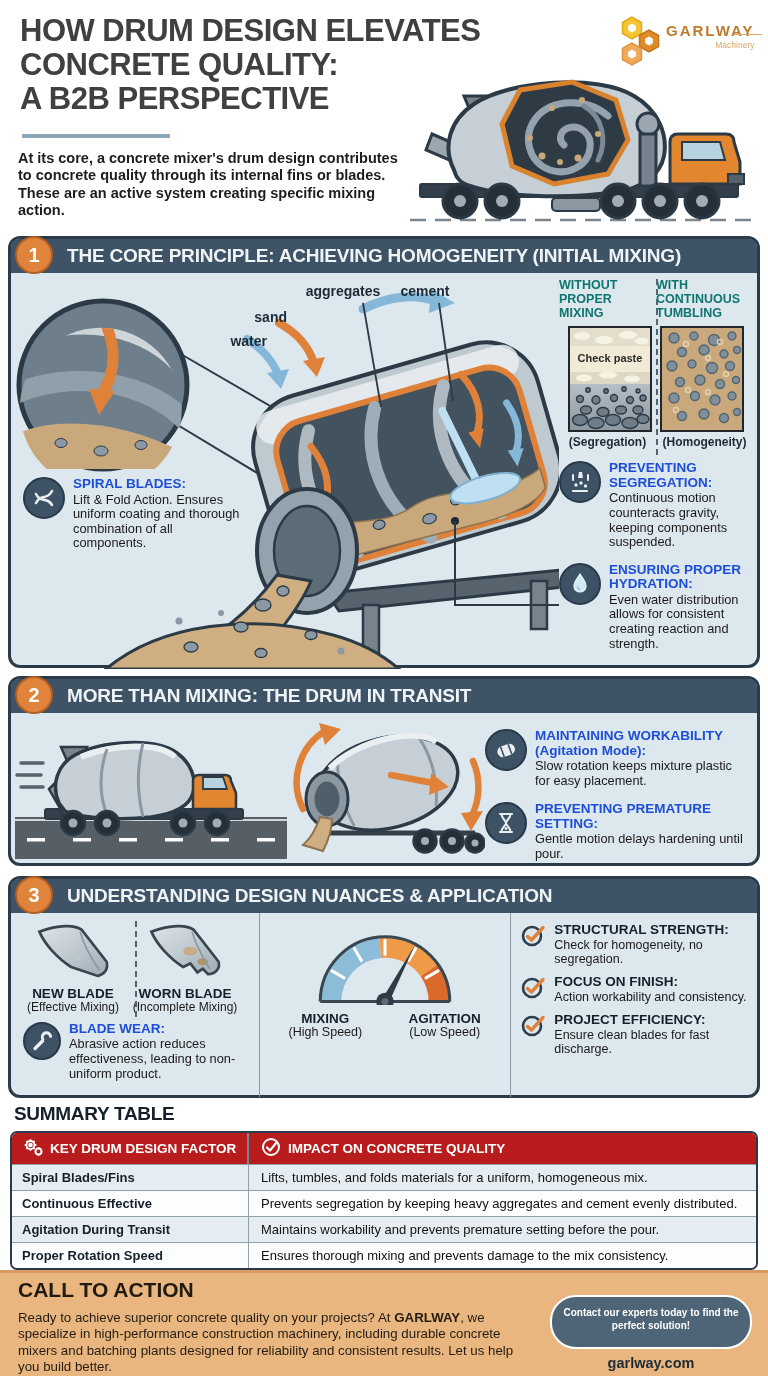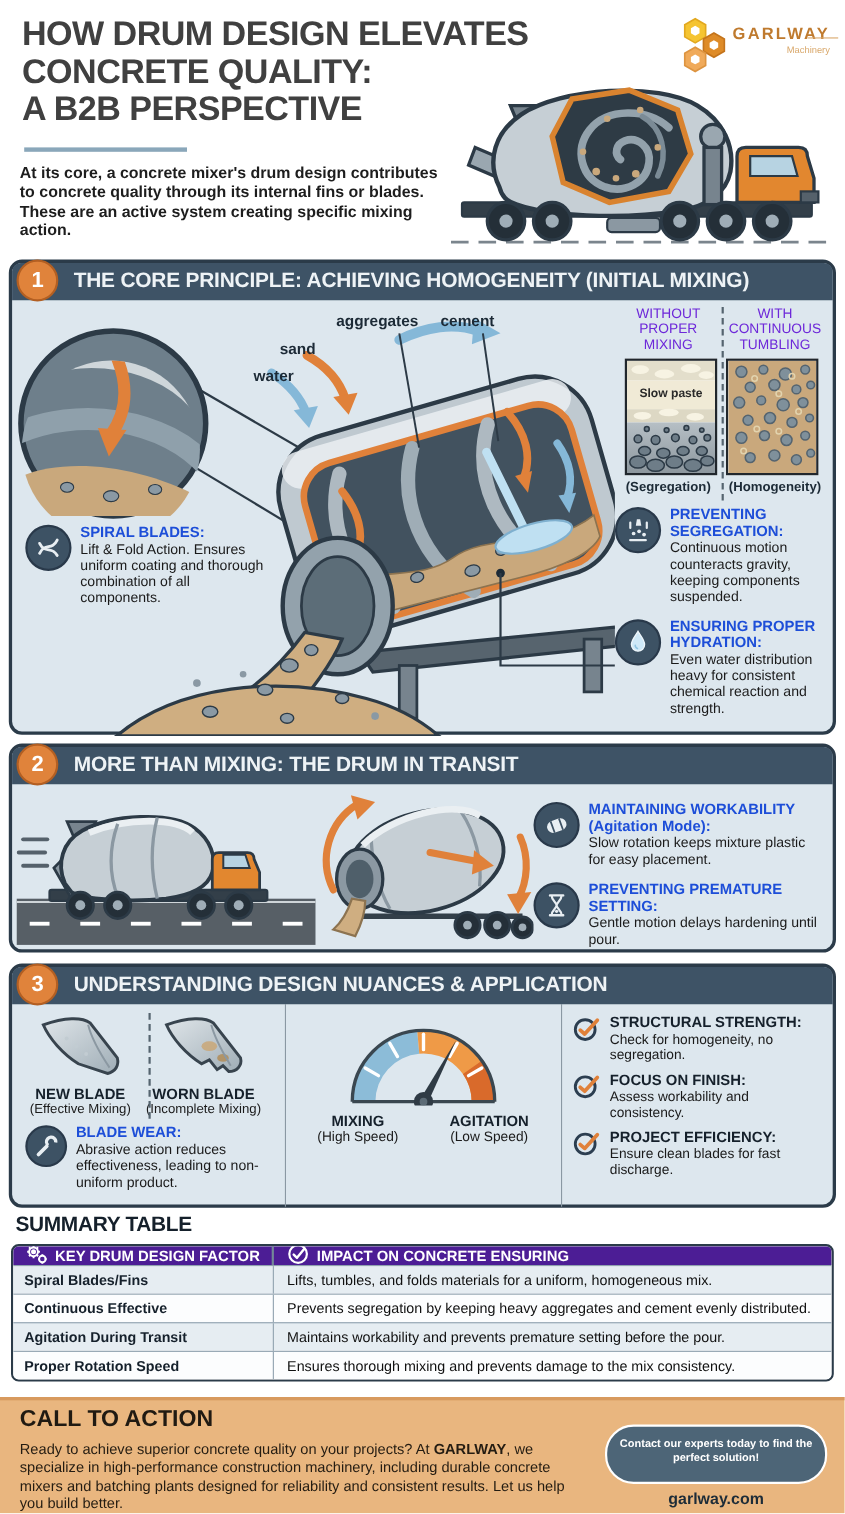--- a/index.html
+++ b/index.html
@@ -31,21 +31,21 @@
   .iconc { width:42px; height:42px; border-radius:50%; background:#3d5264; border:2.5px solid #29394a; display:flex; align-items:center; justify-content:center; flex:none; }
   .pt { display:flex; gap:8px; align-items:flex-start; }
   .pt h4 { font-size:13.5px; font-weight:800; color:#1d4ed8; line-height:1.08; }
   .pt p { font-size:12.8px; color:#1a1a1a; line-height:1.14; margin-top:1px; }
 
   
   .comp { position:absolute; left:548px; top:40px; width:194px; }
   .comp-wrap { position:relative; }
   .comp-div { position:absolute; left:50%; top:0; height:176px; border-left:2px dashed #55646f; }
   .comp-titles { display:flex; }
-  .comp-titles div { width:50%; text-align:center; font-size:12.5px; font-weight:400; color:#6d28d9; line-height:1.1; }
+  .comp-titles div { width:50%; font-size:12.5px; font-weight:700; color:#0f766e; line-height:1.1; }
   .comp-boxes { display:flex; gap:8px; justify-content:center; margin-top:6px; }
   .cbox { position:relative; width:84px; height:106px; border:2.5px solid #20262c; overflow:hidden; background:#fff; }
   .lp { position:absolute; left:0; top:24px; width:100%; text-align:center; font-size:11px; font-weight:800; color:#2a2a2a; }
   .comp-caps { display:flex; margin-top:3px; }
   .comp-caps div { width:50%; text-align:center; font-size:12px; font-weight:800; color:#1c2a36; }
   .s1pts { margin-top:12px; display:flex; flex-direction:column; gap:13px; }
 
   .spiral-block { position:absolute; left:12px; top:238px; width:222px; display:flex; gap:8px; }
 
   
@@ -69,21 +69,21 @@
   .gauge-labels > div { width:50%; text-align:center; }
   .gauge-labels .bt { font-size:13.5px; font-weight:800; color:#15202b; }
   .gauge-labels .bs { font-size:12.5px; color:#1a1a1a; line-height:1; }
   .chk { display:flex; gap:7px; margin-bottom:9px; }
   .chk h4 { font-size:13.5px; font-weight:800; color:#15202b; line-height:1.1; }
   .chk p { font-size:12.5px; color:#1a1a1a; line-height:1.12; }
 
   
   .sum-title { position:absolute; left:14px; top:1103px; font-size:19px; font-weight:800; color:#15202b; letter-spacing:-0.3px; }
   .sum-table { position:absolute; left:10px; top:1131px; width:748px; border:2.5px solid #2b3b49; border-radius:7px; overflow:hidden; background:#fff; }
-  .st-head { display:flex; background:#4c1d95; color:#fff; height:17px; align-items:center; font-size:13.5px; font-weight:800; }
+  .st-head { display:flex; background:#b91c1c; color:#fff; height:31px; align-items:center; font-size:13.5px; font-weight:800; }
   .st-head .c1 { width:237px; padding-left:10px; display:flex; align-items:center; gap:6px; border-right:2px solid #738897; height:100%; }
   .st-head .c2 { flex:1; padding-left:12px; display:flex; align-items:center; gap:7px; }
   .st-row { display:flex; height:26px; align-items:center; border-top:1.5px solid #90a1ae; font-size:13px; }
   .st-row .c1 { width:237px; padding-left:10px; font-weight:800; color:#15202b; border-right:1.5px solid #90a1ae; height:100%; display:flex; align-items:center; }
   .st-row .c2 { flex:1; padding-left:12px; color:#101010; }
   .st-row:nth-child(even) { background:#e6edf2; }
   .st-row:nth-child(odd) { background:#fcfdfe; }
 
   
   .cta { position:absolute; left:0; top:1270px; width:768px; height:106px; background:#e9b67f; border-top:3px solid #d89a5e; }
@@ -307,21 +307,21 @@
                   <circle cx="26" cy="72" r="4"></circle>
                   <circle cx="44" cy="70" r="3.5"></circle>
                   <circle cx="60" cy="72" r="3.5"></circle>
                   <circle cx="73" cy="70" r="3"></circle>
                 <circle cx="18" cy="62" r="2.2"></circle>
                   <circle cx="36" cy="63" r="2.2"></circle>
                   <circle cx="54" cy="61" r="2.2"></circle>
                   <circle cx="68" cy="63" r="2"></circle>
               </g>
             </svg>
-            <span class="lp">Slow paste</span>
+            <span class="lp">Check paste</span>
           </div>
           <div class="cbox">
             <svg width="80" height="102" viewBox="0 0 80 102">
               <rect x="0" y="0" width="80" height="102" fill="#c9a87c"></rect>
               <g fill="#7f909b" stroke="#55646f" stroke-width="1.4">
                 <circle cx="12" cy="10" r="5"></circle>
                   <circle cx="32" cy="8" r="4"></circle>
                   <circle cx="52" cy="12" r="5.5"></circle>
                   <circle cx="70" cy="8" r="4"></circle>
                 <circle cx="20" cy="24" r="4.5"></circle>
@@ -381,21 +381,21 @@
         </div>
         <div class="pt">
           <span class="iconc">
             <svg width="26" height="26" viewBox="0 0 26 26">
               <path d="M13 3 C16 8 19 11 19 15 a6 6 0 1 1 -12 0 C7 11 10 8 13 3 Z" fill="#cfe9f8" stroke="#eef6fb" stroke-width="1.2"></path>
               <path d="M10.5 15.5 a3 3 0 0 0 2 3" stroke="#8fc4e2" stroke-width="1.4" fill="none" stroke-linecap="round"></path>
             </svg>
           </span>
           <span>
             <h4>ENSURING PROPER HYDRATION:</h4>
-            <p>Even water distribution heavy for consistent chemical reaction and strength.</p>
+            <p>Even water distribution allows for consistent creating reaction and strength.</p>
           </span>
         </div>
       </div>
     </div>
   </div>
 
   <div class="panel" id="panel2">
     <div class="panel-head">
       <span class="badge">2</span>
       <span>MORE THAN MIXING: THE DRUM IN TRANSIT</span>
@@ -590,21 +590,21 @@
         </div>
         <div class="chk">
           <span>
             <svg width="26" height="24" viewBox="0 0 26 24">
                 <circle cx="11" cy="13" r="9" fill="none" stroke="#2c3e50" stroke-width="2.6"></circle>
                 <path d="M6.5 13.5 L10.5 17 L22 4.5" fill="none" stroke="#e0813a" stroke-width="3.4" stroke-linecap="round" stroke-linejoin="round"></path>
               </svg>
           </span>
           <span>
               <h4>FOCUS ON FINISH:</h4>
-              <p>Assess workability and consistency.</p>
+              <p>Action workability and consistency.</p>
             </span>
         </div>
         <div class="chk">
           <span>
             <svg width="26" height="24" viewBox="0 0 26 24">
                 <circle cx="11" cy="13" r="9" fill="none" stroke="#2c3e50" stroke-width="2.6"></circle>
                 <path d="M6.5 13.5 L10.5 17 L22 4.5" fill="none" stroke="#e0813a" stroke-width="3.4" stroke-linecap="round" stroke-linejoin="round"></path>
               </svg>
           </span>
           <span>
@@ -633,21 +633,21 @@
         </span>
         <span>KEY DRUM DESIGN FACTOR</span>
       </div>
       <div class="c2">
         <span>
           <svg width="20" height="20" viewBox="0 0 20 20">
               <circle cx="10" cy="10" r="8" fill="none" stroke="#ffffff" stroke-width="2"></circle>
               <path d="M6 10.5 L9 13.5 L15.5 5.5" fill="none" stroke="#ffffff" stroke-width="2.2" stroke-linecap="round" stroke-linejoin="round"></path>
             </svg>
         </span>
-        <span>IMPACT ON CONCRETE ENSURING</span>
+        <span>IMPACT ON CONCRETE QUALITY</span>
       </div>
     </div>
     <div class="st-row">
       <div class="c1">Spiral Blades/Fins</div>
       <div class="c2">Lifts, tumbles, and folds materials for a uniform, homogeneous mix.</div>
     </div>
     <div class="st-row">
       <div class="c1">Continuous Effective</div>
       <div class="c2">Prevents segregation by keeping heavy aggregates and cement evenly distributed.</div>
     </div>

